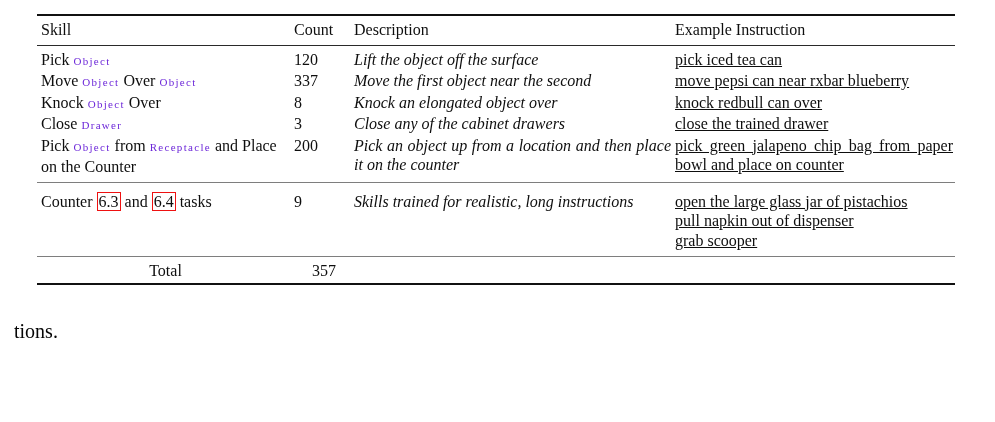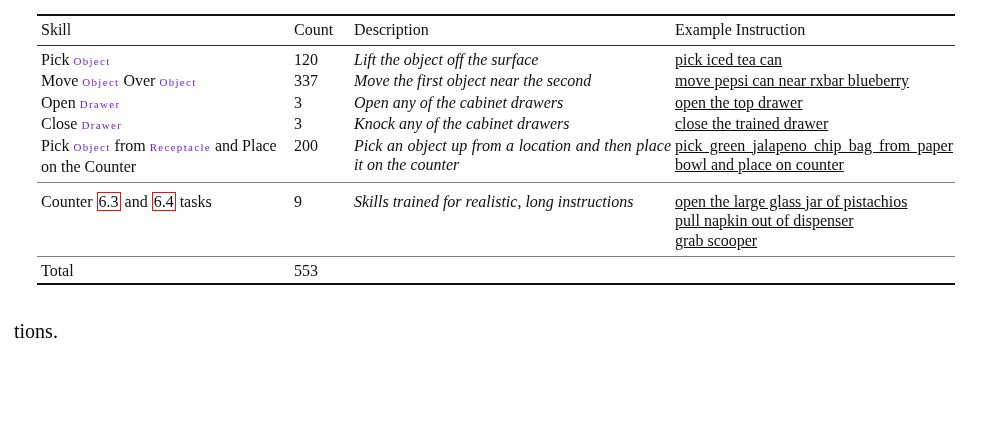--- a/index.html
+++ b/index.html
@@ -52,21 +52,21 @@
   td.example         { padding-right: 2px; }
   td.example div     { text-align: justify; text-decoration: underline; }
 
   tbody.main    { border-bottom: 1.6px solid #7e7e7e; }
   tbody.main tr:first-child td { padding-top: 4px; }
   tbody.main tr:last-child  td { padding-bottom: 5px; }
 
   tbody.section { border-bottom: 1.6px solid #7e7e7e; }
   tbody.section td { padding-top: 9px; padding-bottom: 6px; }
 
-  tbody.total td { padding-top: 4px; padding-bottom: 2px; }
+  tbody.total td { padding-top: 4px; padding-bottom: 2px; text-align: center; }
 
   span.mono {
     font-family: Liberation Serif, serif;
     font-size: 11px;
     letter-spacing: 1.3px;
     color: #6d28d9;
   }
   span.linkbox {
     border: 1.5px solid #ee1111;
     padding: 0 1px;
@@ -109,31 +109,31 @@
           </tr>
           <tr>
             <td class="skill"><span>Move </span><span class="mono">Object</span><span> Over </span><span class="mono">Object</span></td>
             <td class="count">337</td>
             <td class="desc">Move the first object near the second</td>
             <td class="example">
               <div>move pepsi can near rxbar blueberry</div>
             </td>
           </tr>
           <tr>
-            <td class="skill"><span>Open </span><span class="mono">Drawer</span></td>
-            <td class="count">3</td>
-            <td class="desc">Open any of the cabinet drawers</td>
+            <td class="skill"><span>Knock </span><span class="mono">Object</span><span> Over</span></td>
+            <td class="count">8</td>
+            <td class="desc">Knock an elongated object over</td>
             <td class="example">
-              <div>open the top drawer</div>
+              <div>knock redbull can over</div>
             </td>
           </tr>
           <tr>
             <td class="skill"><span>Close </span><span class="mono">Drawer</span></td>
             <td class="count">3</td>
-            <td class="desc">Knock any of the cabinet drawers</td>
+            <td class="desc">Close any of the cabinet drawers</td>
             <td class="example">
               <div>close the trained drawer</div>
             </td>
           </tr>
           <tr>
             <td class="skill"><span>Pick </span><span class="mono">Object</span><span> from </span><span class="mono">Receptacle</span><span> and Place on the Counter</span></td>
             <td class="count">200</td>
             <td class="desc">Pick an object up from a location and then place it on the counter</td>
             <td class="example">
               <div>pick green jalapeno chip bag from paper bowl and place on counter</div>
@@ -148,21 +148,21 @@
             <td class="example">
               <div>open the large glass jar of pistachios</div>
               <div>pull napkin out of dispenser</div>
               <div>grab scooper</div>
             </td>
           </tr>
         </tbody>
       <tbody class="total">
         <tr>
           <td class="skill">Total</td>
-          <td>553</td>
+          <td>357</td>
           <td class="desc"></td>
           <td></td>
         </tr>
       </tbody>
     </table>
   </div>
 
   <div class="caption">
     <div>tions.</div>
   </div>

